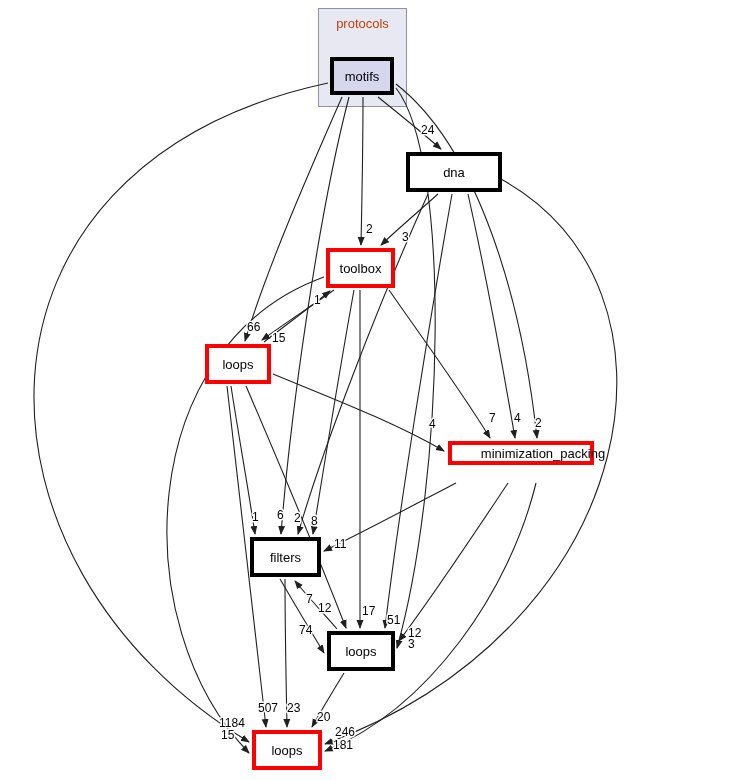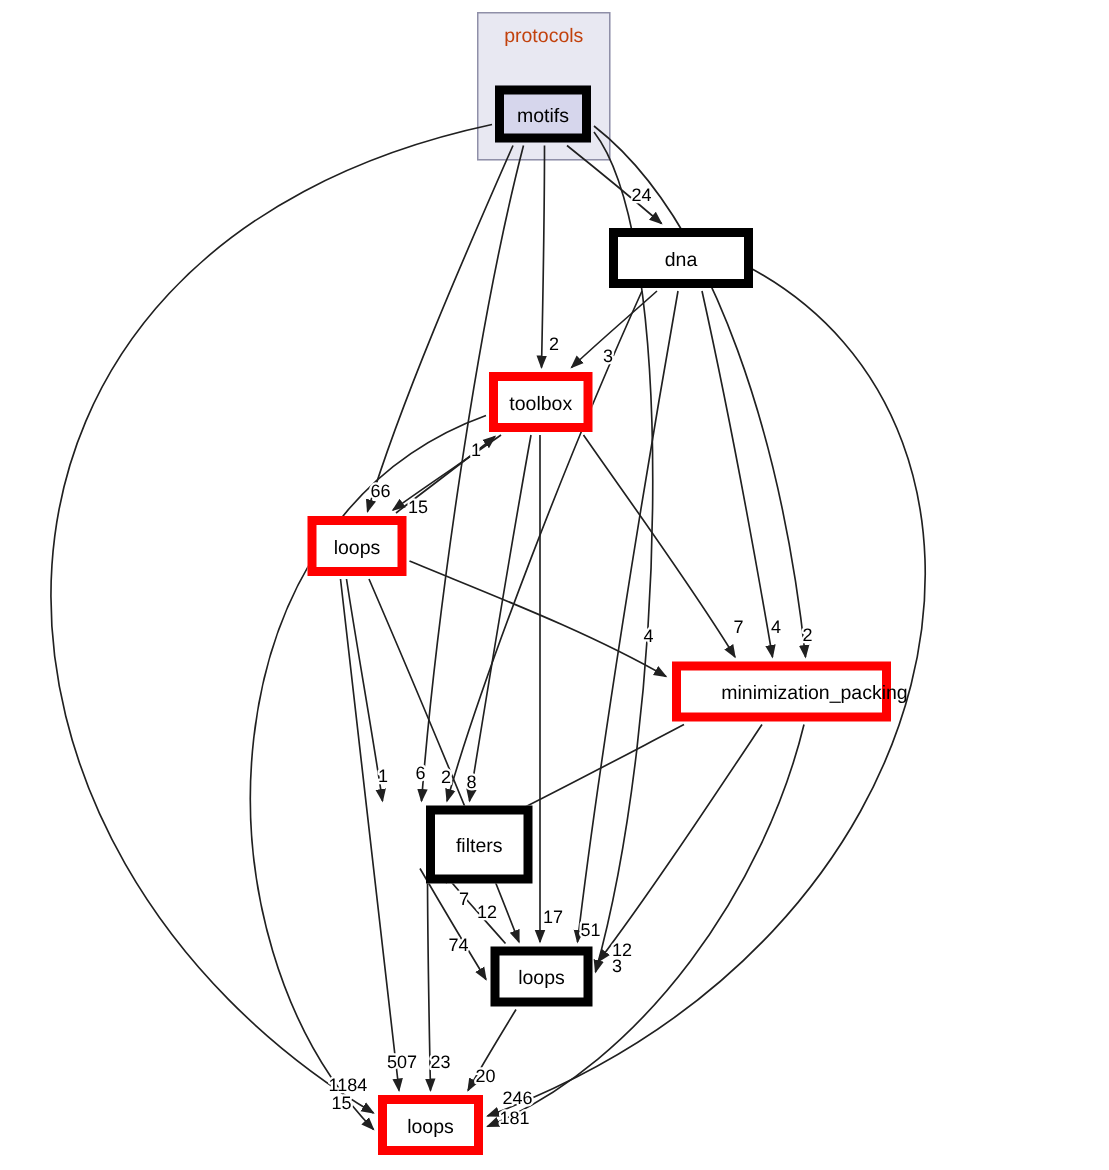--- a/index.html
+++ b/index.html
@@ -4,21 +4,21 @@
 <style>
   html,body{margin:0;padding:0;background:#ffffff;}
   .stage{position:relative;width:739px;height:780px;background:#ffffff;
          font-family:"Liberation Sans",sans-serif;overflow:hidden;}
   .cluster{position:absolute;left:318px;top:8px;width:89px;height:99px;
            background:#e8e8f2;border:1px solid #8f8fa8;box-sizing:border-box;z-index:1;}
   .cluster-label{position:absolute;top:7px;left:0;width:100%;text-align:center;
            font-size:13px;color:#c2410c;}
   .edge-layer{position:absolute;left:0;top:0;z-index:2;}
   .node{position:absolute;display:flex;align-items:center;justify-content:center;
-        background:#ffffff;border:6px solid #000000;box-sizing:border-box;
+        background:#ffffff;border:4px solid #000000;box-sizing:border-box;
         font-size:13px;color:#000;z-index:3;cursor:pointer;}
   .node.red{border-color:#ff0000;}
   .node.current{background:#d6d6ec;}
   .edge{fill:none;stroke:#202020;stroke-width:1.1px;}
   .elabel{font-size:12px;fill:#000000;paint-order:stroke;stroke:#ffffff;
           stroke-width:3px;stroke-linejoin:round;}
 </style>
 </head>
 <body>
 
@@ -101,21 +101,21 @@
   </svg>
 
   <div class="node current" style="left:330px;top:57px;width:64px;height:38px;">motifs</div>
 
   <div class="node" style="left:406px;top:152px;width:96px;height:40px;">dna</div>
 
   <div class="node red" style="left:205px;top:344px;width:66px;height:40px;">loops</div>
 
   <div class="node red" style="left:326px;top:248px;width:69px;height:40px;">toolbox</div>
 
-  <div class="node red" style="left:448px;top:441px;width:146px;height:40px;padding-left:44px;">minimization_packing</div>
+  <div class="node red" style="left:448px;top:441px;width:146px;height:24px;padding-left:44px;">minimization_packing</div>
 
-  <div class="node" style="left:250px;top:537px;width:71px;height:52px;margin-left:34px;">filters</div>
+  <div class="node" style="left:250px;top:537px;width:71px;height:40px;">filters</div>
 
   <div class="node" style="left:327px;top:631px;width:68px;height:40px;">loops</div>
 
   <div class="node red" style="left:252px;top:730px;width:70px;height:40px;">loops</div>
 
 </div>
 
 </body></html>

